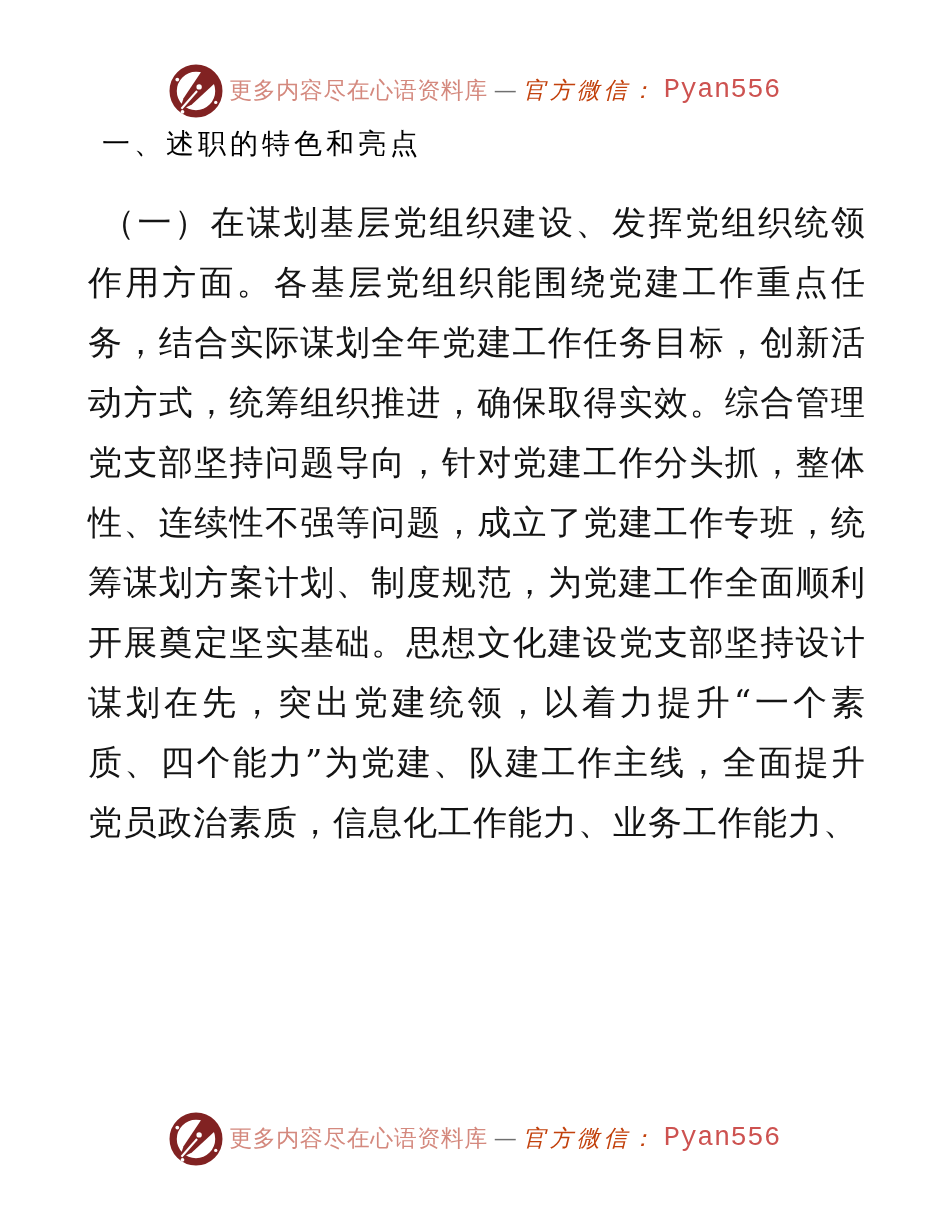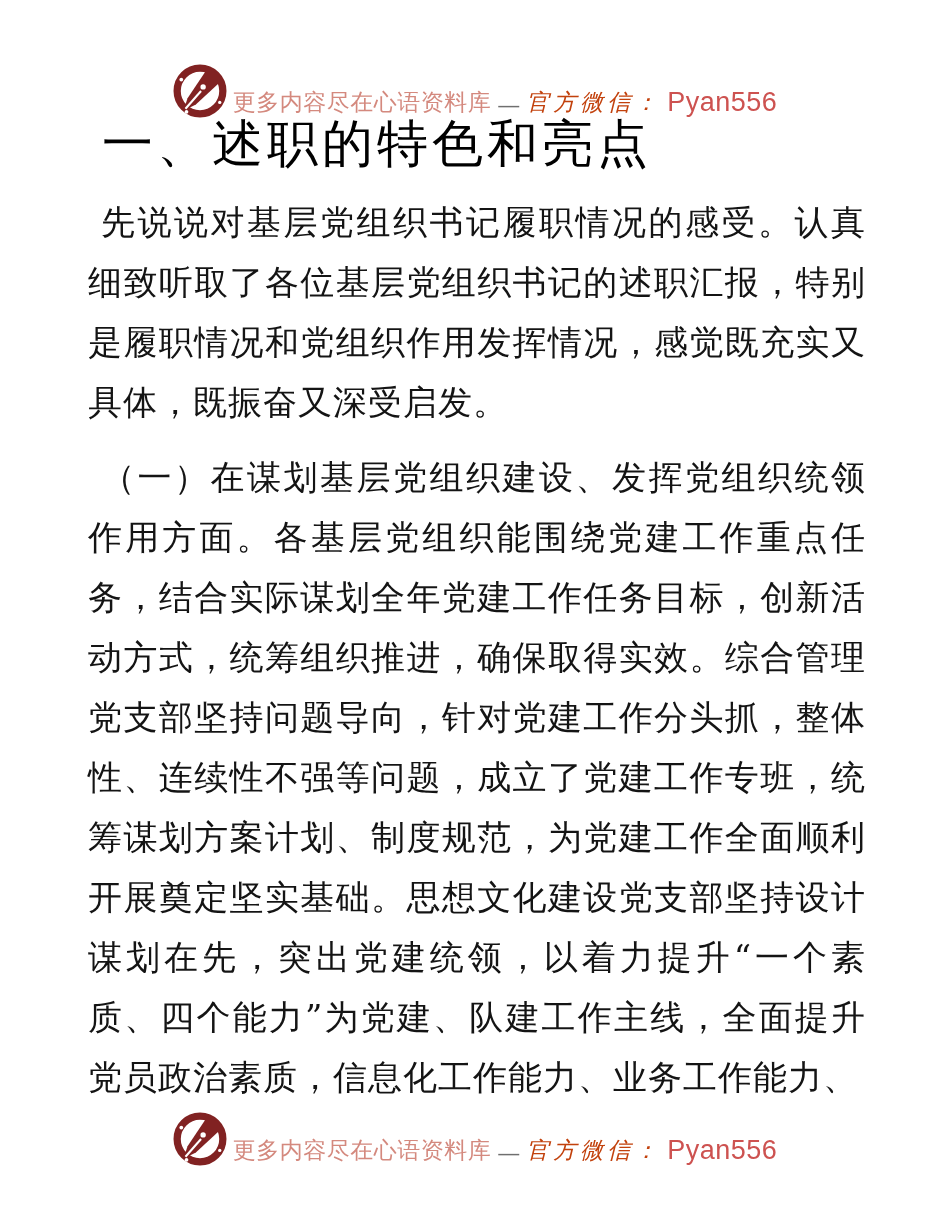--- a/index.html
+++ b/index.html
@@ -13,21 +13,21 @@
     font-family: "DejaVu Serif", "Liberation Serif", serif;
   }
 
   
   .watermark-bar {
     position: absolute;
     left: 0;
     width: 100%;
     display: flex;
     justify-content: center;
-    align-items: flex-end;
+    align-items: center;
     gap: 6px;
     white-space: nowrap;
   }
   .watermark-bar.top { top: 62px; }
   .watermark-bar.bottom { top: 1110px; }
   .wm-logo { width: 54px; height: 56px; flex: 0 0 auto; }
   .wm-brand {
     color: #d4897e;
     font-size: 23px;
     letter-spacing: 0.5px;
@@ -38,34 +38,34 @@
   }
   .wm-label {
     color: #c2410c;
     font-size: 23px;
     font-style: italic;
     letter-spacing: 4px;
   }
   .wm-id {
     color: #cd5250;
     font-size: 27px;
-    font-family: Liberation Sans, sans-serif;
+    font-family: Liberation Mono, monospace;
     letter-spacing: 0.5px;
   }
 
   
   .content {
     position: absolute;
     left: 88px;
     top: 120px;
     width: 778px;
     color: #141414;
   }
   .section-heading {
-    font-size: 51px;
+    font-size: 28px;
     font-weight: normal;
     letter-spacing: 4px;
     line-height: 48px;
     margin: 0 0 24px 14px;
     color: #000000;
   }
   .para {
     font-size: 34px;
     line-height: 60px;
     letter-spacing: 1px;
@@ -93,21 +93,20 @@
       <circle cx="45" cy="38" r="1.6" fill="#ffffff"></circle>
     </svg>
     <span class="wm-brand">更多内容尽在心语资料库</span>
       <span class="wm-dash">—</span>
       <span class="wm-label">官方微信：</span>
       <span class="wm-id">Pyan556</span>
   </div>
 
   <div class="content">
     <h1 class="section-heading">一、述职的特色和亮点</h1>
-    <p class="para">先说说对基层党组织书记履职情况的感受。认真细致听取了各位基层党组织书记的述职汇报，特别是履职情况和党组织作用发挥情况，感觉既充实又具体，既振奋又深受启发。</p>
     <p class="para">（一）在谋划基层党组织建设、发挥党组织统领作用方面。各基层党组织能围绕党建工作重点任务，结合实际谋划全年党建工作任务目标，创新活动方式，统筹组织推进，确保取得实效。综合管理党支部坚持问题导向，针对党建工作分头抓，整体性、连续性不强等问题，成立了党建工作专班，统筹谋划方案计划、制度规范，为党建工作全面顺利开展奠定坚实基础。思想文化建设党支部坚持设计谋划在先，突出党建统领，以着力提升“一个素质、四个能力”为党建、队建工作主线，全面提升党员政治素质，信息化工作能力、业务工作能力、</p>
   </div>
 
   <div class="watermark-bar bottom">
     <svg class="wm-logo" viewBox="0 0 52 52" aria-hidden="true">
       <circle cx="26" cy="27" r="22" fill="none" stroke="#812222" stroke-width="7"></circle>
       <circle cx="26" cy="27" r="15" fill="#ffffff"></circle>
       <path d="M34 4 L48 16 L22 40 L10 46 L14 34 Z" fill="#812222"></path>
       <path d="M12 44 L27 27" stroke="#ffffff" stroke-width="2" fill="none"></path>
       <circle cx="29" cy="23" r="2.6" fill="#ffffff"></circle>

